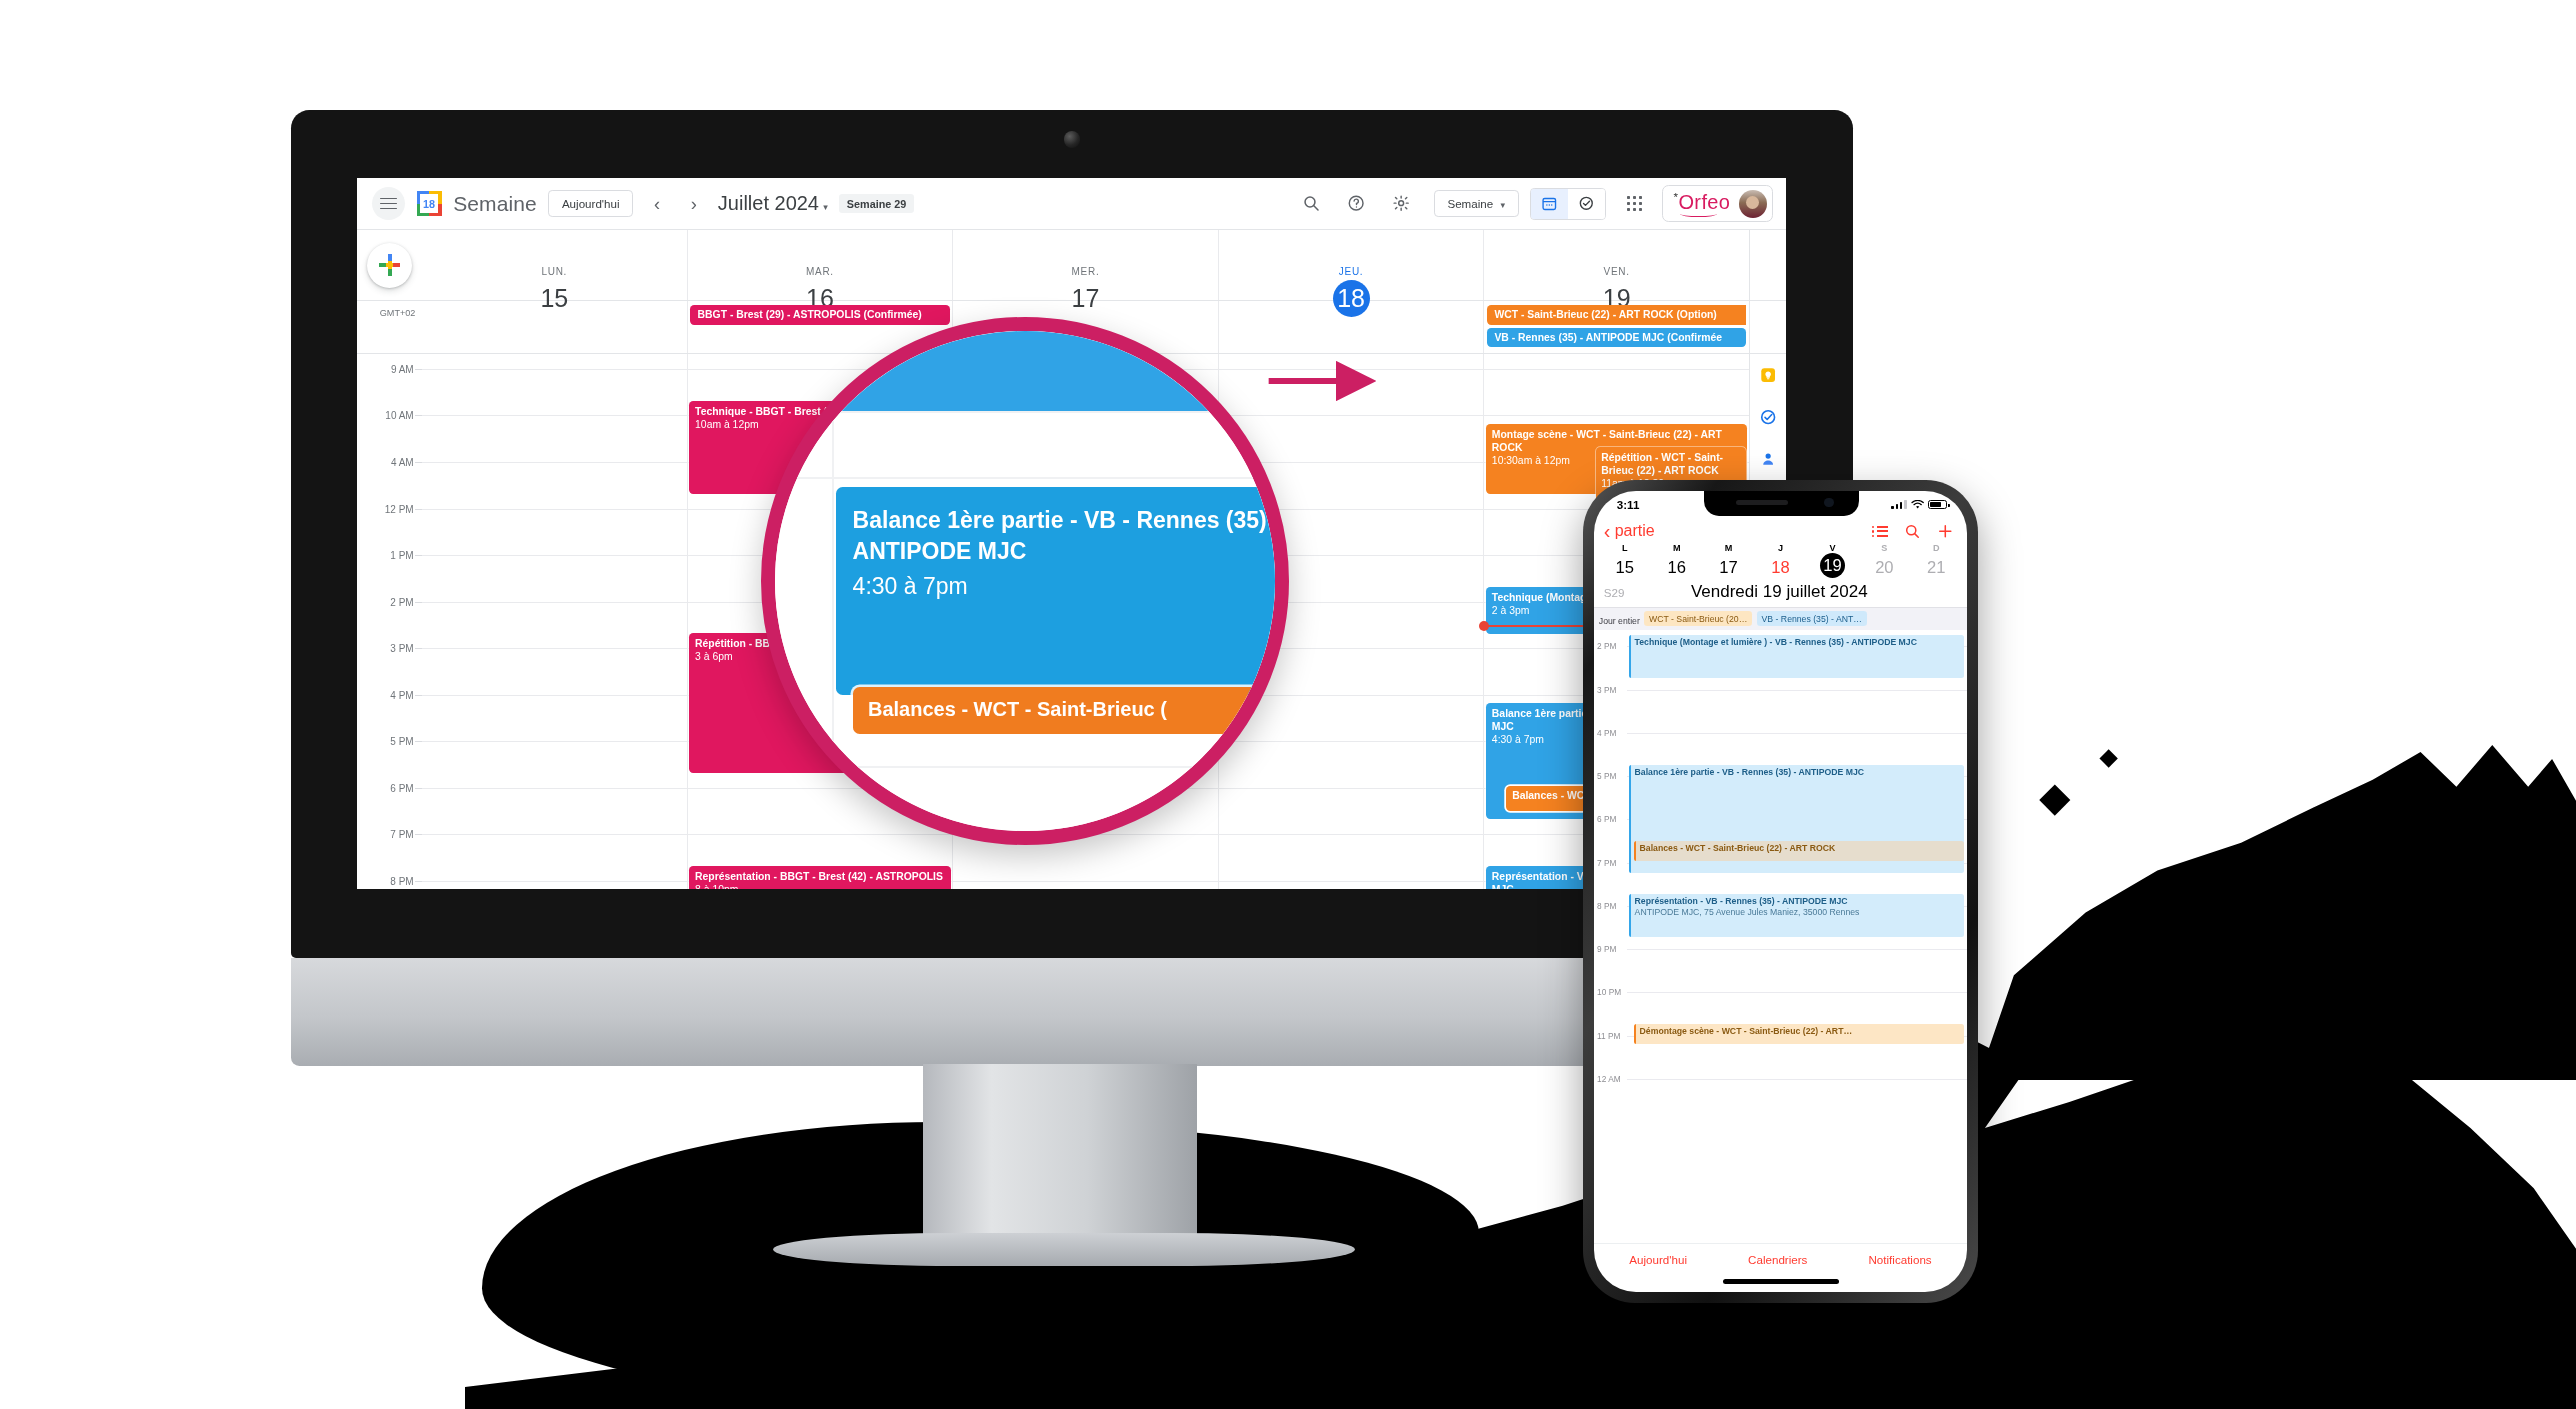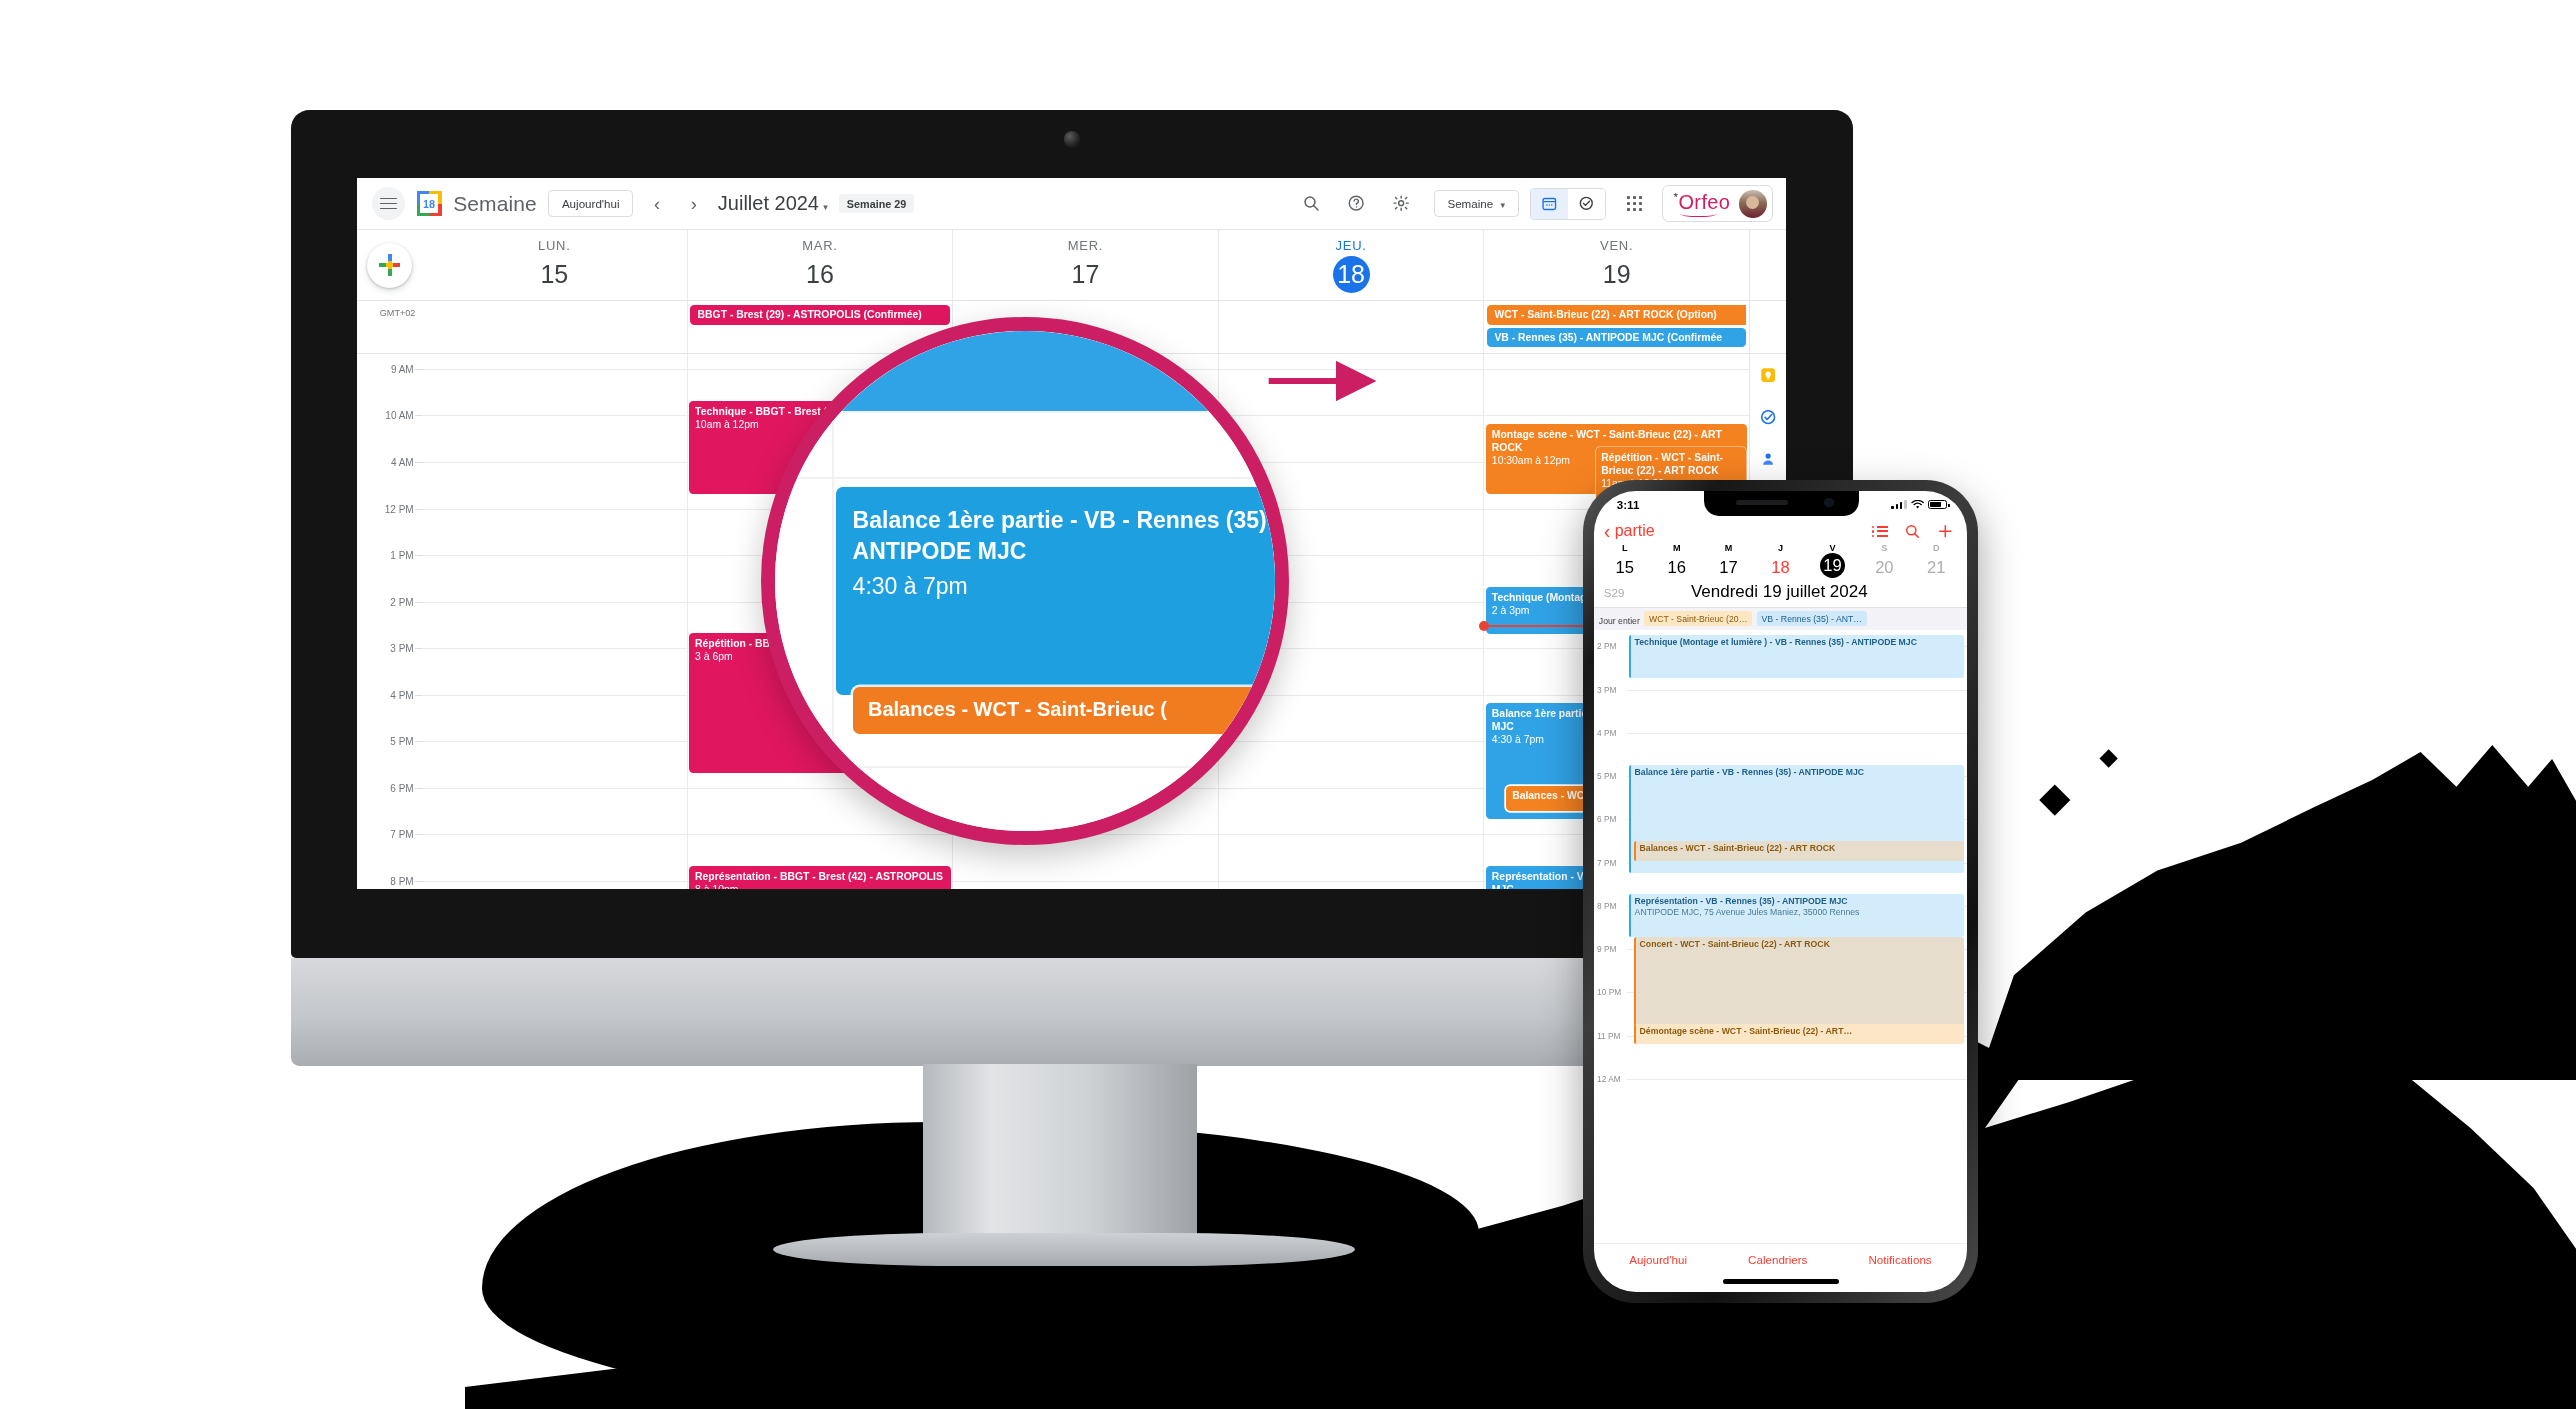--- a/index.html
+++ b/index.html
@@ -136,21 +136,21 @@
     box-shadow: 0 0.8px 2.5px rgba(60,64,67,.3), 0 3.3px 6.6px rgba(60,64,67,.15);
     display: flex; align-items: center; justify-content: center; position: relative;
   }
   .plus-g { position: relative; width: 21.6px; height: 21.6px; }
   .plus-g .hbar, .plus-g .vbar { position: absolute; }
   .plus-g .hbar { left: 0; top: 9.1px; width: 21.6px; height: 4.2px; background: linear-gradient(90deg,#34a853 0 33%,#fbbc04 33% 66%,#ea4335 66% 100%); }
   .plus-g .vbar { top: 0; left: 9.1px; width: 4.2px; height: 21.6px; background: linear-gradient(180deg,#4285f4 0 33%,#fbbc04 33% 66%,#34a853 66% 100%); }
   .dayhead-cols { flex: 1 1 auto; display: flex; }
   .dayhead-col { flex: 1 1 0; text-align: center; padding-top: 7.5px; border-left: 0.8px solid #e9eaed; }
   .dayhead-col:first-child { border-left: none; }
-  .dh-dow { font-size: 13px; letter-spacing: 0.7px; color: #70757a; text-transform: uppercase; }
+  .dh-dow { font-size: 10px; letter-spacing: 0.7px; color: #70757a; text-transform: uppercase; margin-top: 28px; }
   .dh-num { font-size: 25px; color: #3c4043; margin-top: 3.3px; line-height: 37px; }
   .dayhead-col.today .dh-dow { color: #1a73e8; }
   .dayhead-col.today .dh-num {
     width: 37px; height: 37px; line-height: 37px; border-radius: 50%;
     background: #1a73e8; color: #fff; margin: 3.3px auto 0;
   }
   .rail-head { width: 37px; flex: none; border-left: 0.8px solid #e3e5e8; }
 
   
   .gc-allday { display: flex; min-height: 52px; border-bottom: 0.8px solid #e3e5e8; flex: none; }
@@ -779,24 +779,20 @@
         </div>
         <div class="ph-ev ph-ev-orange" style="top: 211px; height: 20px; left: 40px; right: 3.3px;">
           <span class="bar"></span>
           <div>Balances - WCT - Saint-Brieuc (22) - ART ROCK</div>
         </div>
         <div class="ph-ev ph-ev-blue" style="top: 264px; height: 43px; left: 35px; right: 3.3px;">
           <span class="bar"></span>
           <div>Représentation - VB - Rennes (35) - ANTIPODE MJC</div>
           <div class="sub">ANTIPODE MJC, 75 Avenue Jules Maniez, 35000 Rennes</div>
         </div>
-        <div class="ph-ev ph-ev-orange" style="top: 307px; height: 90px; left: 40px; right: 3.3px;">
-          <span class="bar"></span>
-          <div>Concert - WCT - Saint-Brieuc (22) - ART ROCK</div>
-        </div>
         <div class="ph-ev ph-ev-orange-light" style="top: 394px; height: 20px; left: 40px; right: 3.3px;">
           <span class="bar"></span>
           <div>Démontage scène - WCT - Saint-Brieuc (22) - ART…</div>
         </div>
       </div>
 
     <div class="ph-tabbar" id="ph-tabbar">
         <span>Aujourd'hui</span>
         <span>Calendriers</span>
         <span>Notifications</span>

